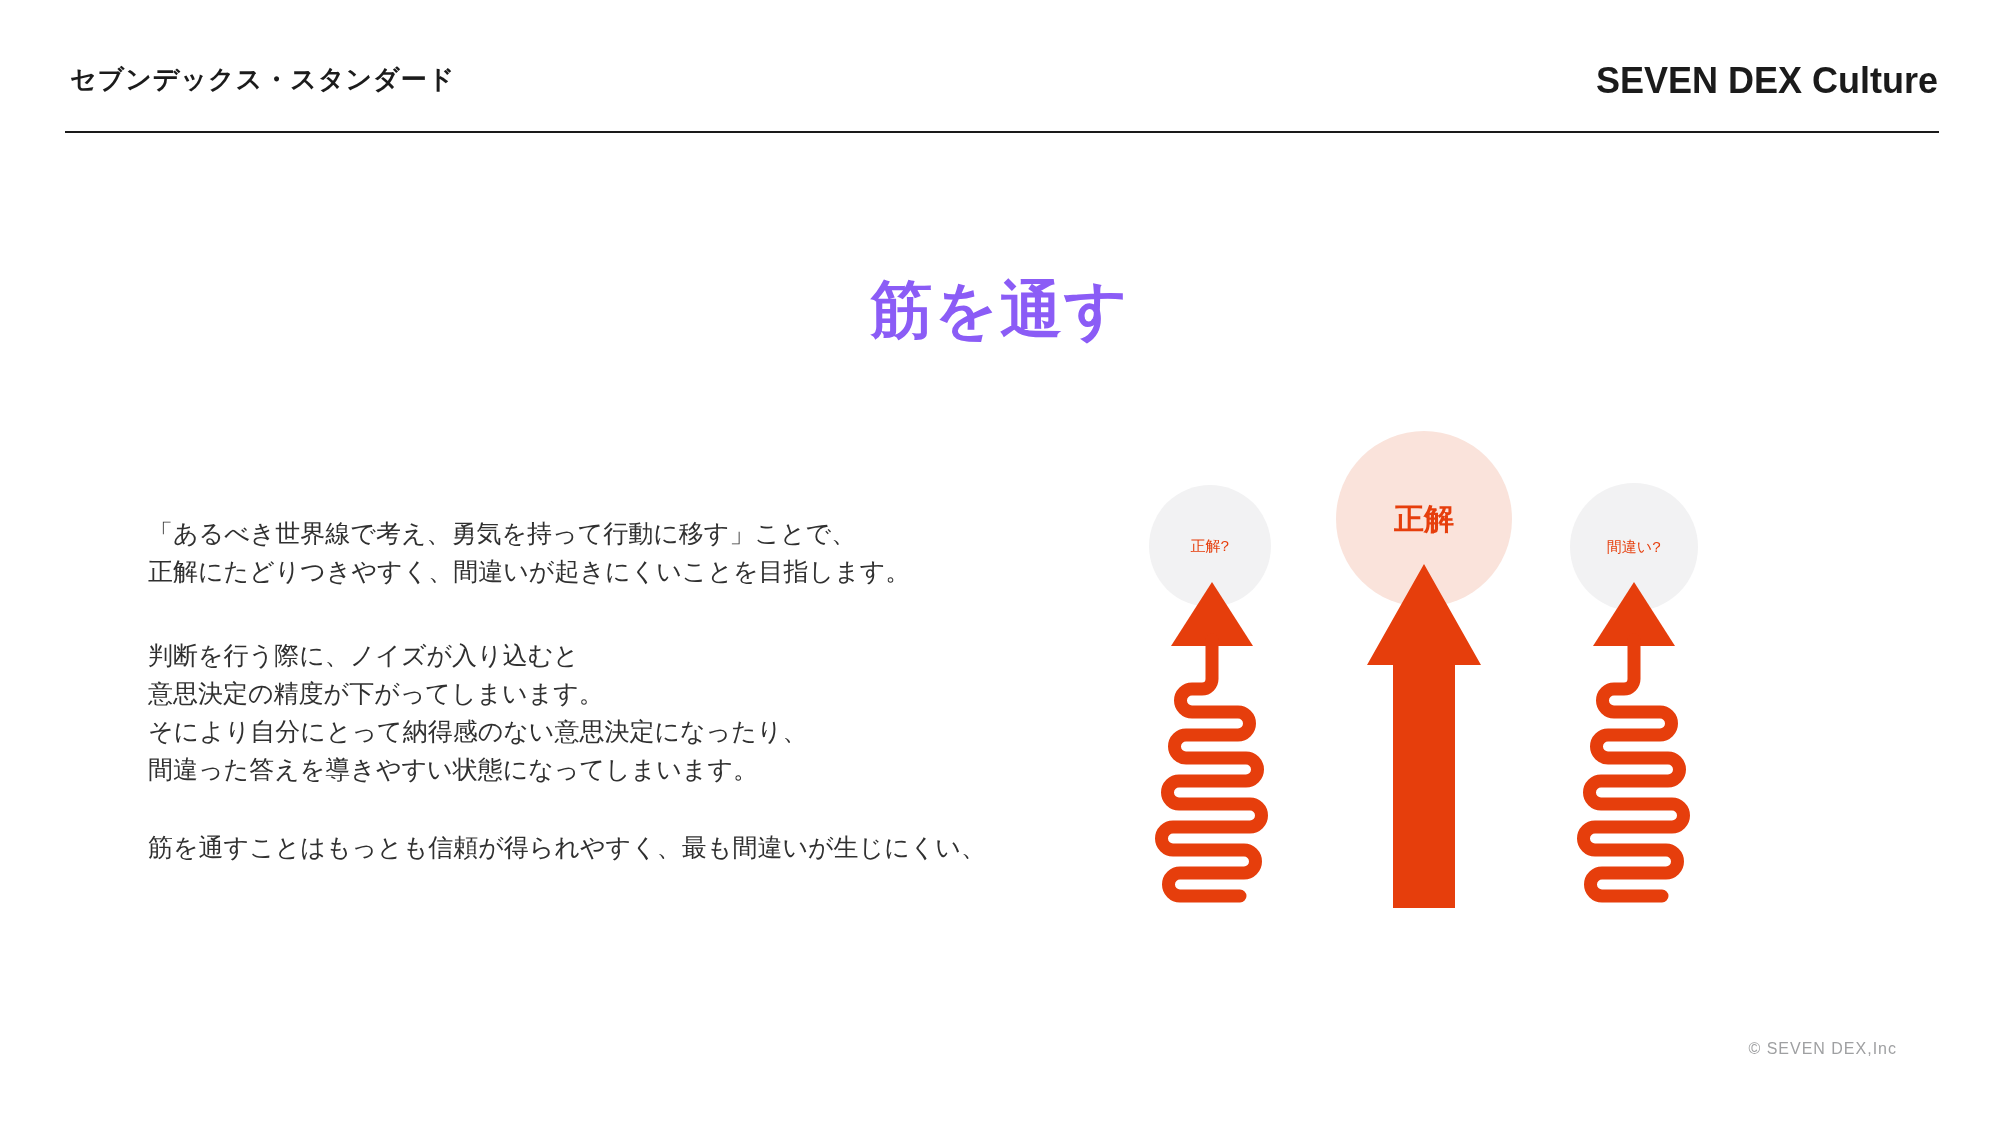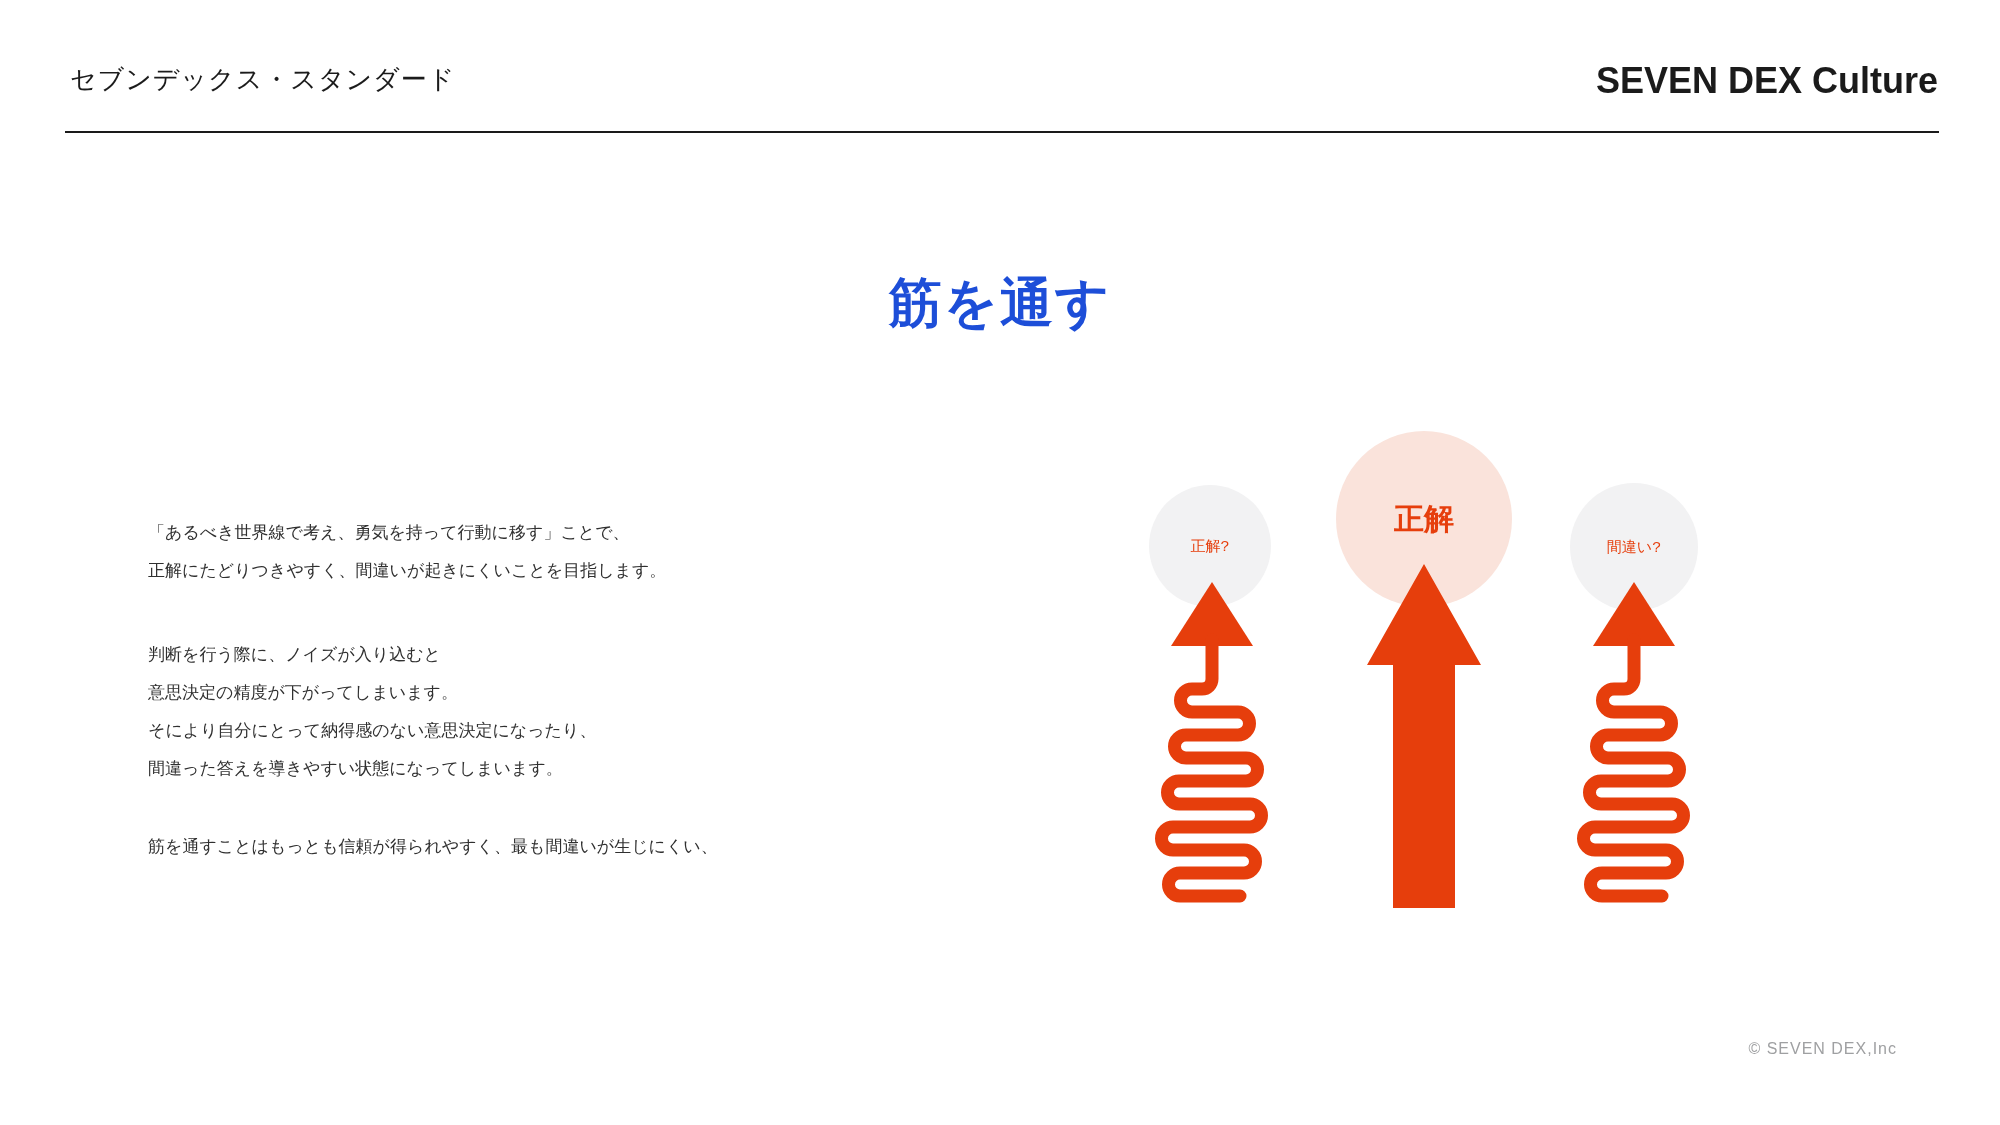--- a/index.html
+++ b/index.html
@@ -6,41 +6,41 @@
   .slide{
     position:relative;
     width:2000px;height:1125px;
     background:#ffffff;
     overflow:hidden;
     font-family:"Liberation Sans", sans-serif;
   }
   
   .hdr-left{
     position:absolute;left:70px;top:62px;
-    font-size:26px;font-weight:normal;color:#1b1b1b;letter-spacing:1px;
+    font-size:26px;font-weight:bold;color:#1b1b1b;letter-spacing:1px;
   }
   .hdr-right{
     position:absolute;right:62px;top:60px;
     font-size:36px;font-weight:bold;color:#1b1b1b;
   }
   .hdr-rule{
     position:absolute;left:65px;top:131px;width:1874px;height:2px;
     background:#1a1a1a;
   }
   
   .page-title{
     position:absolute;left:0;top:268px;width:100%;
     text-align:center;
-    font-size:53px;font-weight:bold;color:#1d4ed8;
+    font-size:62px;font-weight:bold;color:#8b5cf6;
     letter-spacing:2px;
   }
   
   .body-text{
     position:absolute;left:148px;top:514px;width:760px;
-    font-size:17px;line-height:38px;color:#303030;
+    font-size:25px;line-height:38px;color:#303030;
   }
   .body-text .para1{margin:0 0 46px 0;}
   .body-text .para2{margin:0 0 40px 0;}
   .body-text .para3{margin:0;}
   .body-text div{white-space:nowrap;}
   
   .circle{
     position:absolute;border-radius:50%;
     display:flex;align-items:center;justify-content:center;
   }

